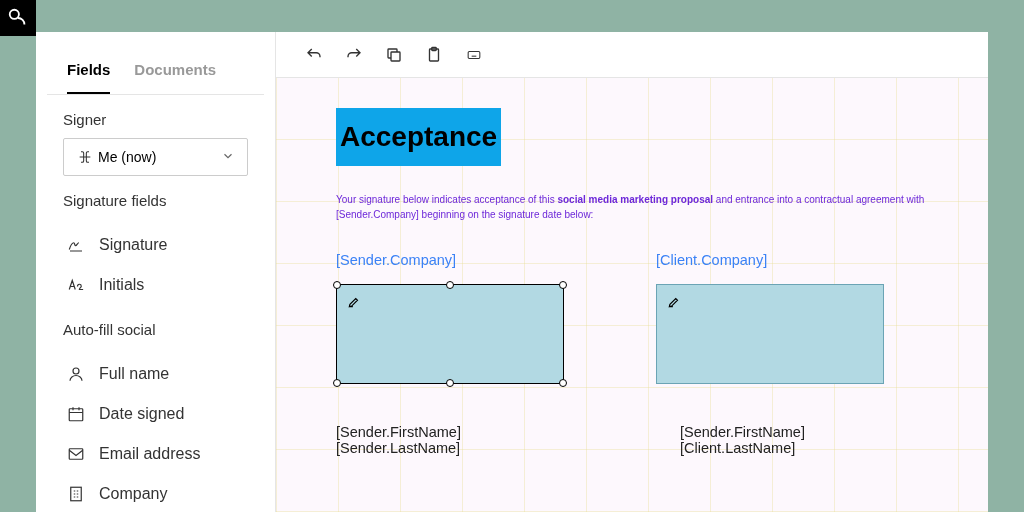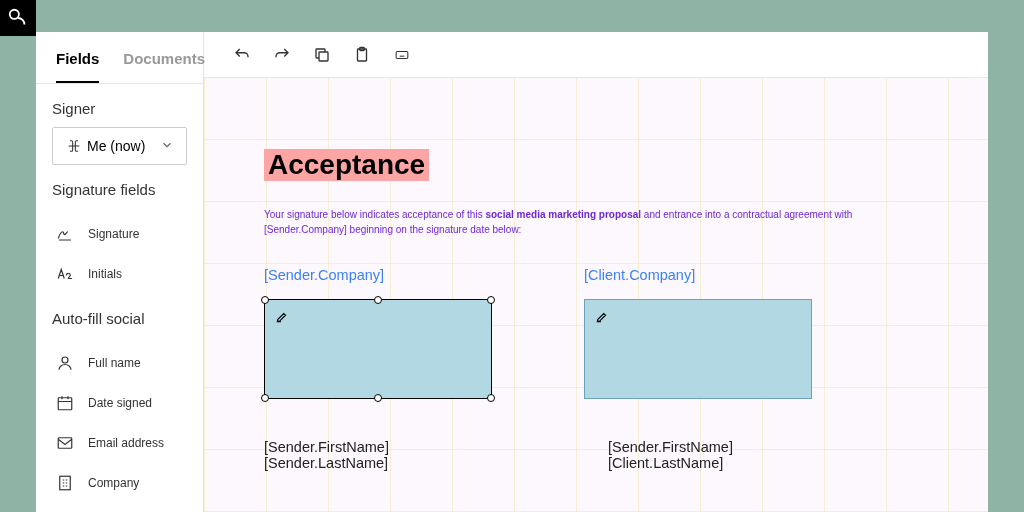--- a/index.html
+++ b/index.html
@@ -3,49 +3,49 @@
   <meta charset="utf-8">
   <style>
     * { margin: 0; padding: 0; box-sizing: border-box; }
     body { font-family: -apple-system, BlinkMacSystemFont, "Segoe UI", Arial, sans-serif; background: #8fb3a4; width: 1024px; height: 512px; overflow: hidden; position: relative; }
     
     .logo-corner { position: absolute; top: 0; left: 0; width: 36px; height: 36px; background: #000; display: flex; align-items: center; justify-content: center; }
     .logo-corner svg { width: 22px; height: 22px; }
     
     .app-container { position: absolute; top: 32px; left: 36px; right: 36px; bottom: 0; background: #fff; display: flex; }
     
-    .sidebar { width: 168px; border-right: 1px solid #e5e5e5; padding: 0; background: #fff; }
+    .sidebar { width: 240px; border-right: 1px solid #e5e5e5; padding: 11px; background: #fff; }
     .tabs { display: flex; gap: 24px; padding: 18px 20px 0 20px; border-bottom: 1px solid #e5e5e5; }
     .tab { font-size: 15px; font-weight: 600; color: #999; padding-bottom: 14px; cursor: pointer; }
     .tab.active { color: #000; border-bottom: 2.5px solid #000; }
     
     .sidebar-section { padding: 16px 16px 0 16px; }
     .section-label { font-size: 15px; color: #333; margin-bottom: 10px; }
     
     .signer-dropdown { border: 1px solid #ccc; border-radius: 2px; padding: 9px 12px; display: flex; align-items: center; justify-content: space-between; cursor: pointer; font-size: 14px; }
     .signer-dropdown .left { display: flex; align-items: center; gap: 4px; }
     
     .field-list { padding: 6px 8px 0 8px; }
-    .field-item { display: flex; align-items: center; gap: 14px; padding: 11px 12px; font-size: 12px; color: #333; cursor: pointer; border-radius: 4px; }
+    .field-item { display: flex; align-items: center; gap: 14px; padding: 11px 12px; font-size: 16px; color: #333; cursor: pointer; border-radius: 4px; }
     .field-icon { width: 18px; height: 18px; flex-shrink: 0; display: flex; align-items: center; justify-content: center; }
     
     .main-area { flex: 1; display: flex; flex-direction: column; }
     .toolbar { height: 46px; border-bottom: 1px solid #e5e5e5; display: flex; align-items: center; gap: 20px; padding: 0 28px; }
     .toolbar-btn { width: 20px; height: 20px; display: flex; align-items: center; justify-content: center; cursor: pointer; }
     
     .canvas-wrap { flex: 1; position: relative; background: #fdf8fd; overflow: hidden; }
     .grid-bg { position: absolute; inset: 0; }
     .grid-bg::before { content: ""; position: absolute; inset: 0; 
       background-image: 
         repeating-linear-gradient(0deg, rgba(230,220,140,0.35) 0 1px, transparent 1px 62px),
         repeating-linear-gradient(90deg, rgba(230,220,140,0.35) 0 1px, transparent 1px 62px);
     }
     
     .doc-content { position: relative; padding: 30px 60px 0 60px; }
-    .doc-title { font-size: 28px; font-weight: 700; background: #fca5a5; display: inline-block; padding: 0 4px; margin-bottom: 26px; margin-top: 41px; }
+    .doc-title { font-size: 28px; font-weight: 700; background: #0ea5e9; display: inline-block; padding: 13px 4px; margin-bottom: 26px; }
     .doc-para { font-size: 10px; color: #6d28d9; line-height: 1.5; margin-bottom: 30px; max-width: 640px; }
     .doc-para strong { font-weight: 700; }
     
     .sig-grid { display: flex; gap: 90px; }
     .sig-col { flex: 0 0 230px; }
     .sig-label { font-size: 14.5px; color: #3b82f6; margin-bottom: 16px; }
     .sig-box { width: 228px; height: 100px; background: #b2d9e3; border: 1px solid #6ba4b5; position: relative; padding: 10px; }
     .sig-box.selected { border: 1px solid #000; }
     .sig-box .pen-icon { width: 14px; height: 14px; }
     .handle { position: absolute; width: 8px; height: 8px; background: #fff; border: 1px solid #000; border-radius: 50%; }

